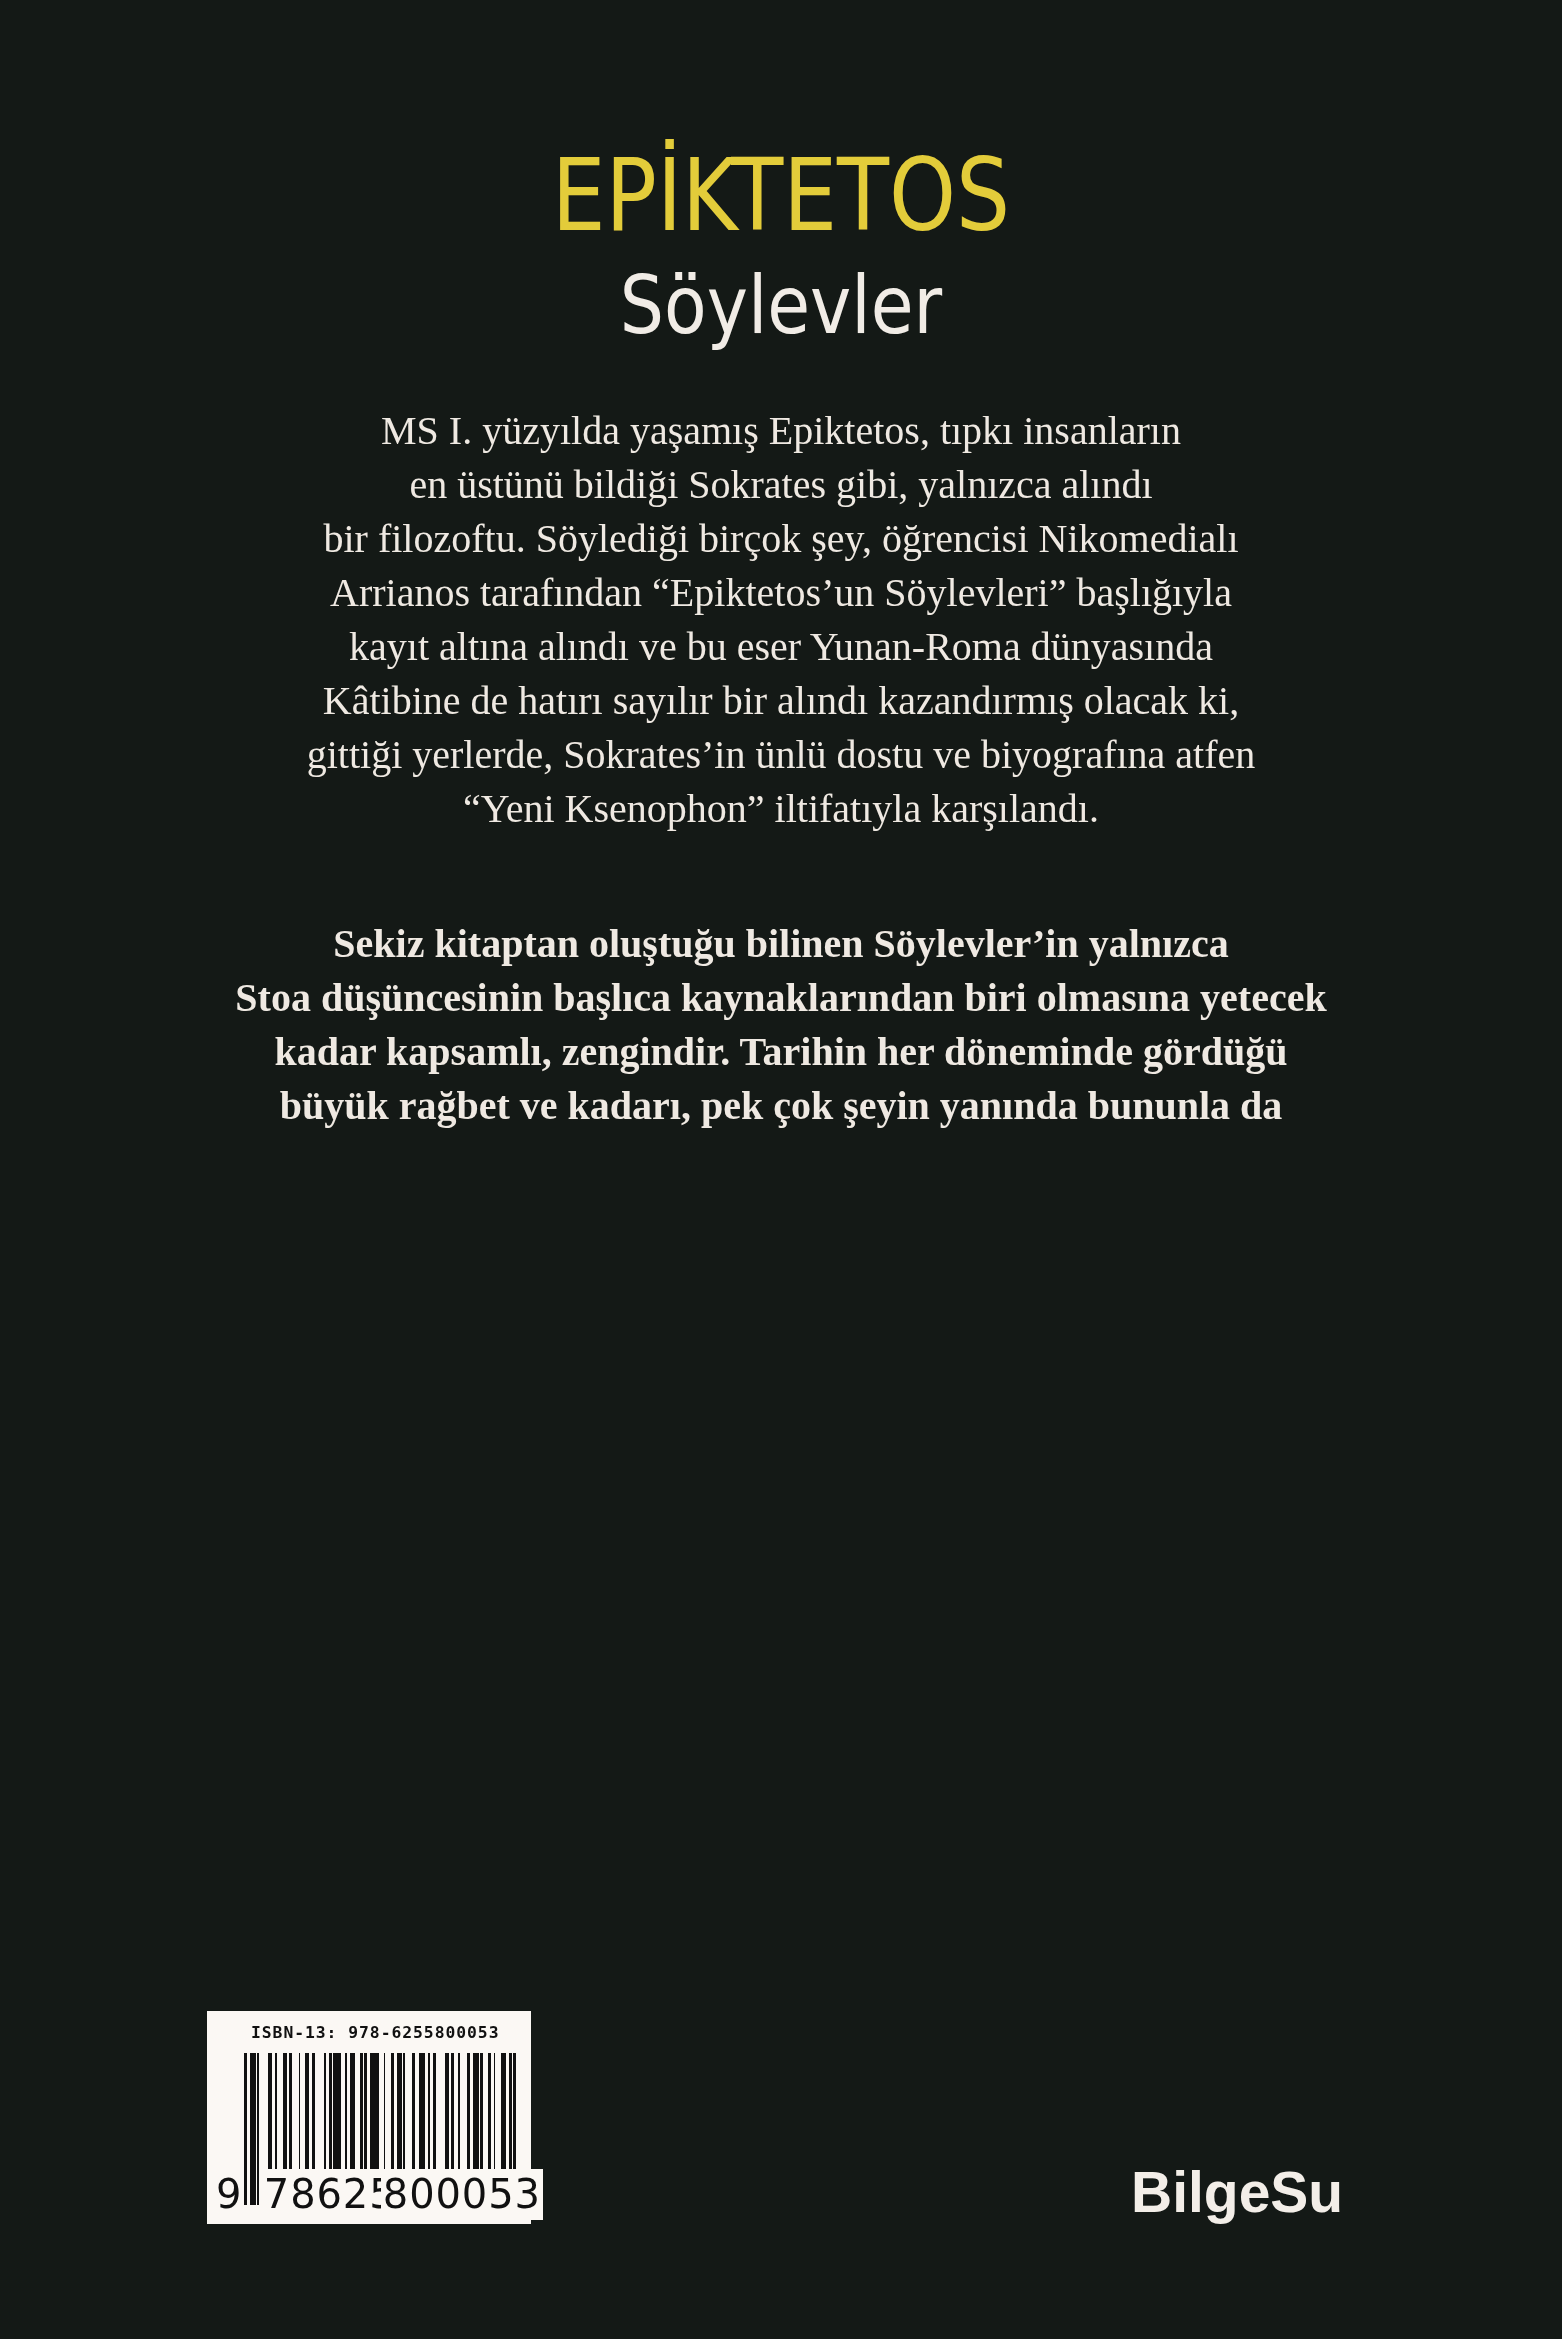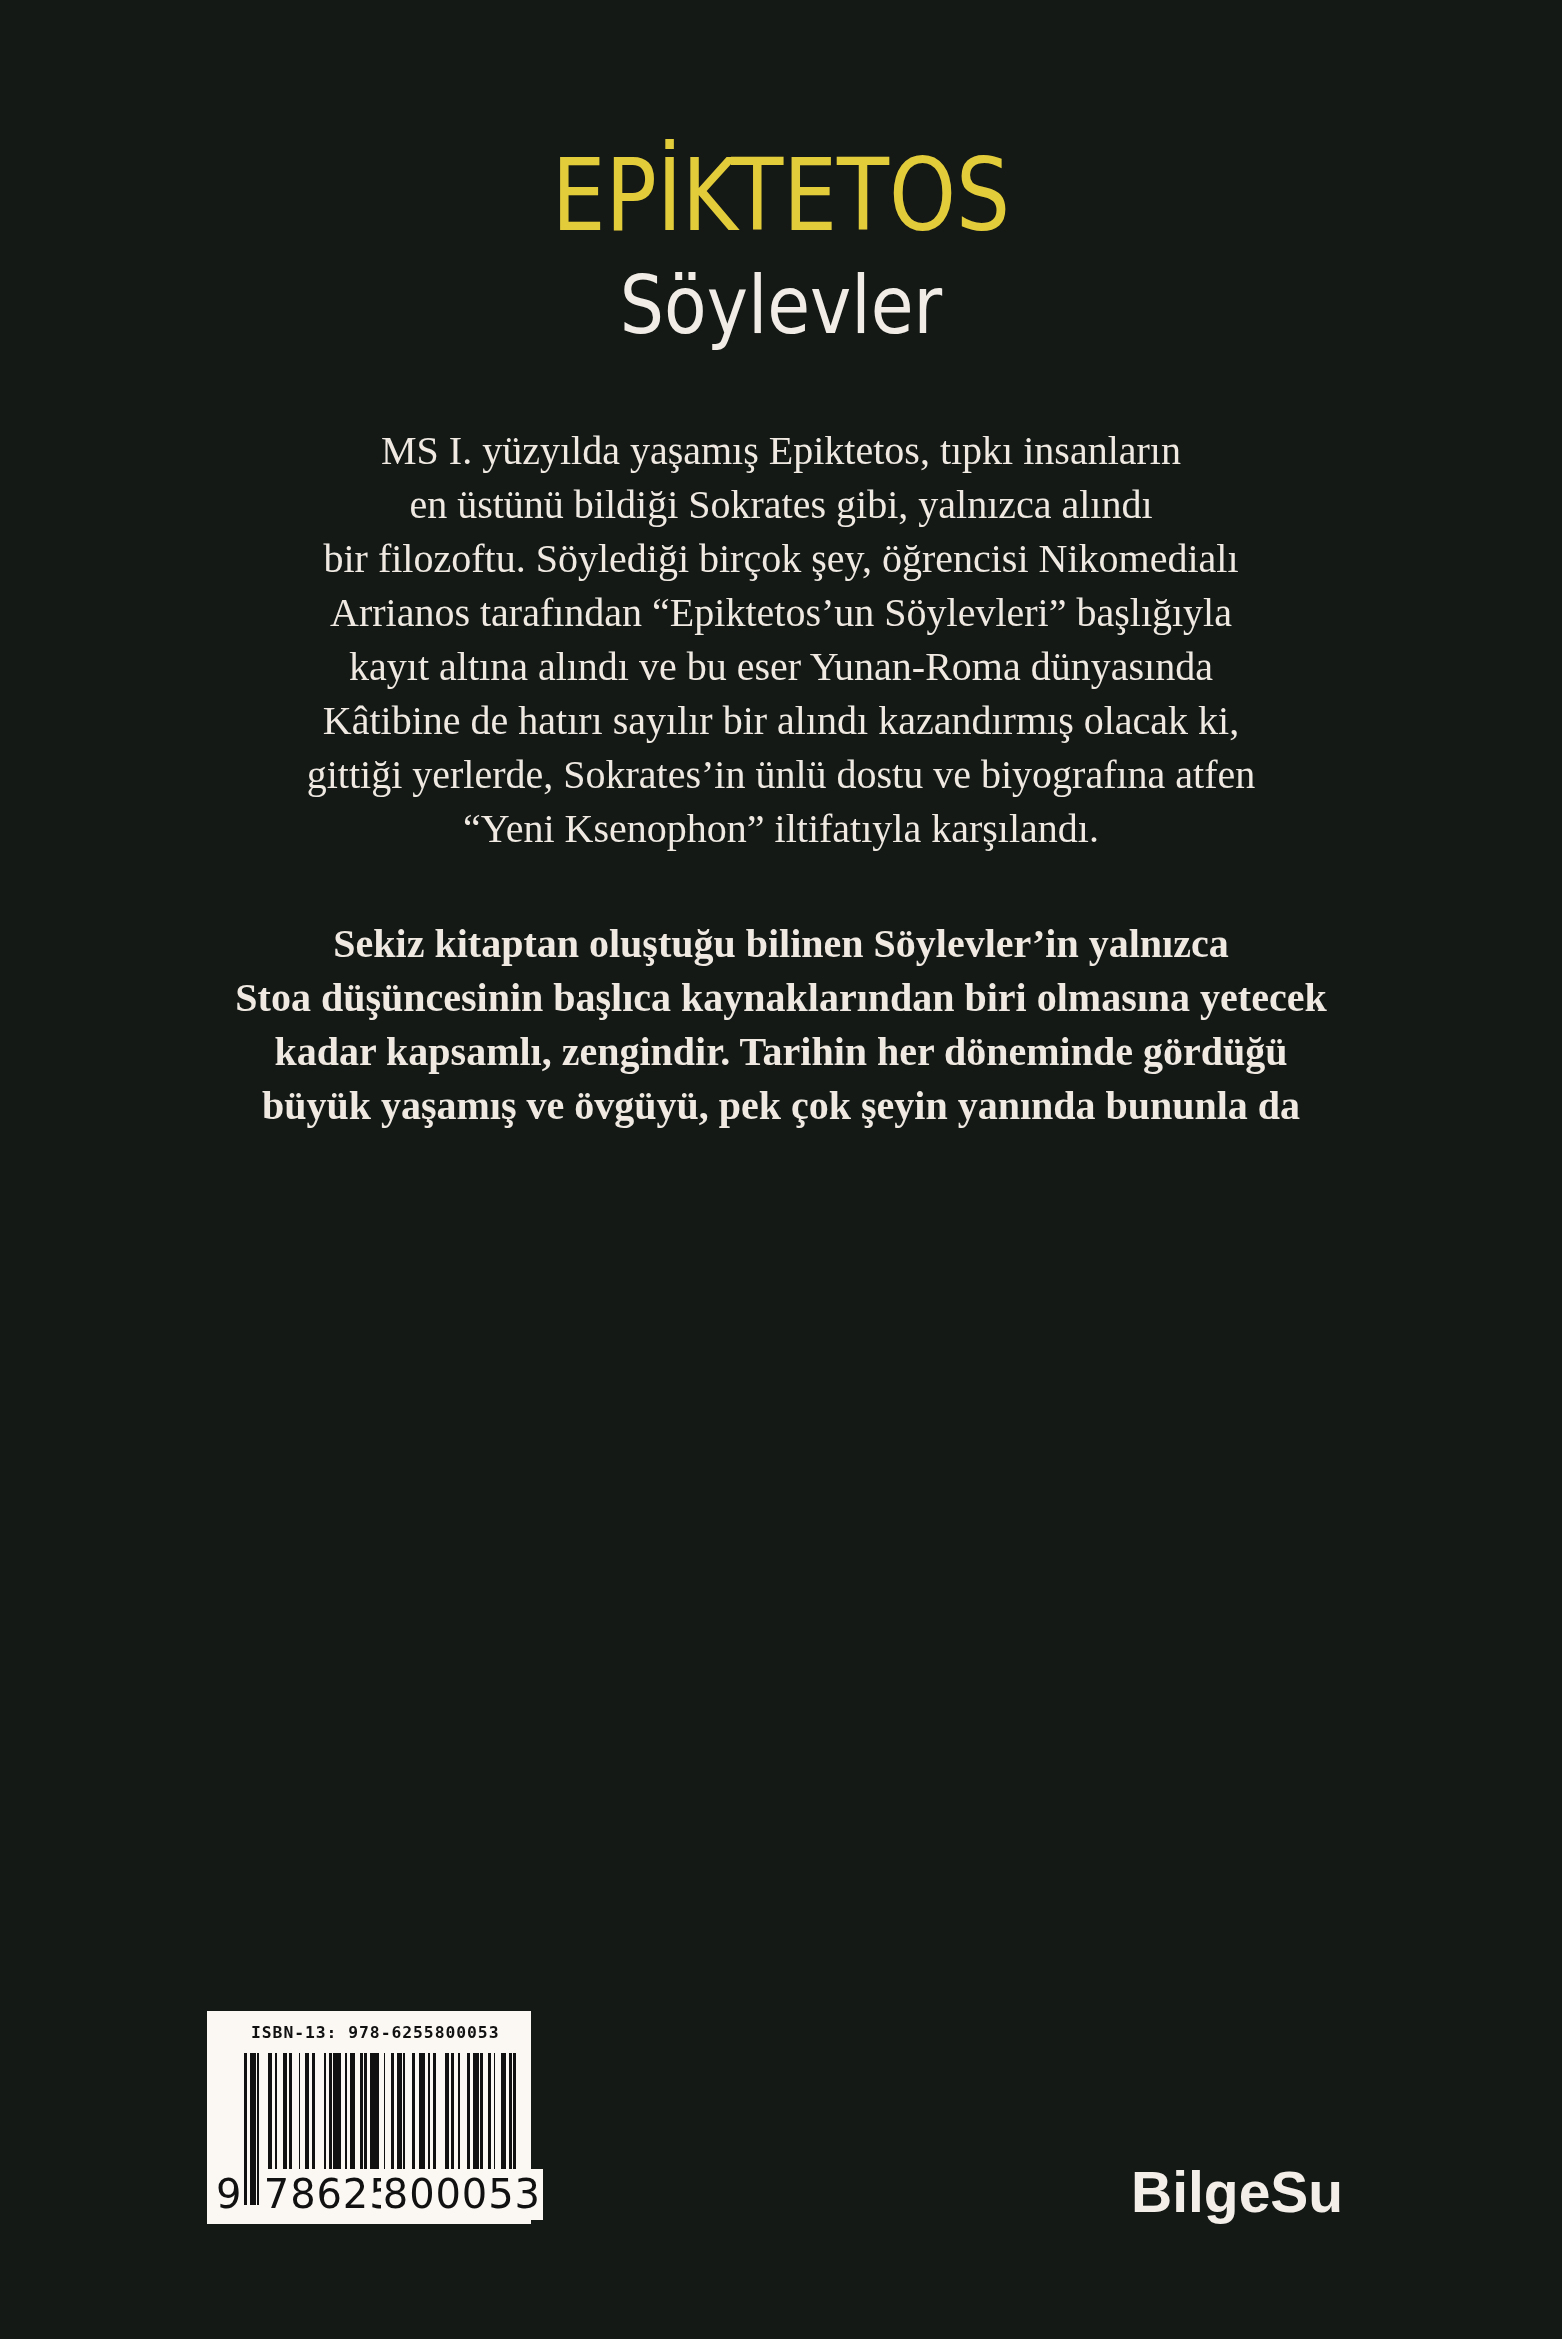--- a/index.html
+++ b/index.html
@@ -18,21 +18,21 @@
     font-family:"DejaVu Sans", sans-serif; font-weight:400;
     font-size:81px; line-height:92px; color:#f1ece6;
     transform:scaleX(0.86); transform-origin:781px 0;
   }
   .blurb {
     position:absolute; left:0; width:1562px; text-align:center;
     font-family:"Liberation Serif", serif; color:#efe9e2;
     font-size:40px; line-height:54px;
   }
   .blurb .line { display:block; white-space:nowrap; }
-  #para1 { top:424px; }
+  #para1 { top:404px; }
   #para2 { top:917px;font-weight:bold; }
   .barcode-box {
     position:absolute; left:207px; top:2011px; width:324px; height:213px;
     background:#fbf8f4; box-sizing:border-box;
   }
   .isbn-text {
     position:absolute; left:44px; top:13px; width:275px;
     font-family:"DejaVu Sans Mono", monospace; font-weight:bold;
     font-size:15.6px; letter-spacing:0.9px; color:#111;
     transform:scaleX(1.05); transform-origin:0 0;
@@ -70,21 +70,21 @@
   <span class="line">kayıt altına alındı ve bu eser Yunan-Roma dünyasında</span>
   <span class="line">Kâtibine de hatırı sayılır bir alındı kazandırmış olacak ki,</span>
   <span class="line">gittiği yerlerde, Sokrates’in ünlü dostu ve biyografına atfen</span>
   <span class="line">“Yeni Ksenophon” iltifatıyla karşılandı.</span>
 </div>
 
 <div id="para2" class="blurb">
   <span class="line">Sekiz kitaptan oluştuğu bilinen Söylevler’in yalnızca</span>
   <span class="line">Stoa düşüncesinin başlıca kaynaklarından biri olmasına yetecek</span>
   <span class="line">kadar kapsamlı, zengindir. Tarihin her döneminde gördüğü</span>
-  <span class="line">büyük yaşamış ve övgüyü, pek çok şeyin yanında bununla da</span>
+  <span class="line">büyük rağbet ve kadarı, pek çok şeyin yanında bununla da</span>
 </div>
 
 <div class="barcode-box">
   <div class="isbn-text">ISBN-13: 978-6255800053</div>
   <div class="bars" id="bars">
       <div class="bar" style="width: 3px; background: rgb(17, 17, 17);"></div>
       <div class="bar" style="width: 3px; background: transparent;"></div>
       <div class="bar" style="width: 6px; background: rgb(17, 17, 17);"></div>
       <div class="bar" style="width: 1.5px; background: transparent;"></div>
       <div class="bar" style="width: 1.5px; background: rgb(17, 17, 17);"></div>

